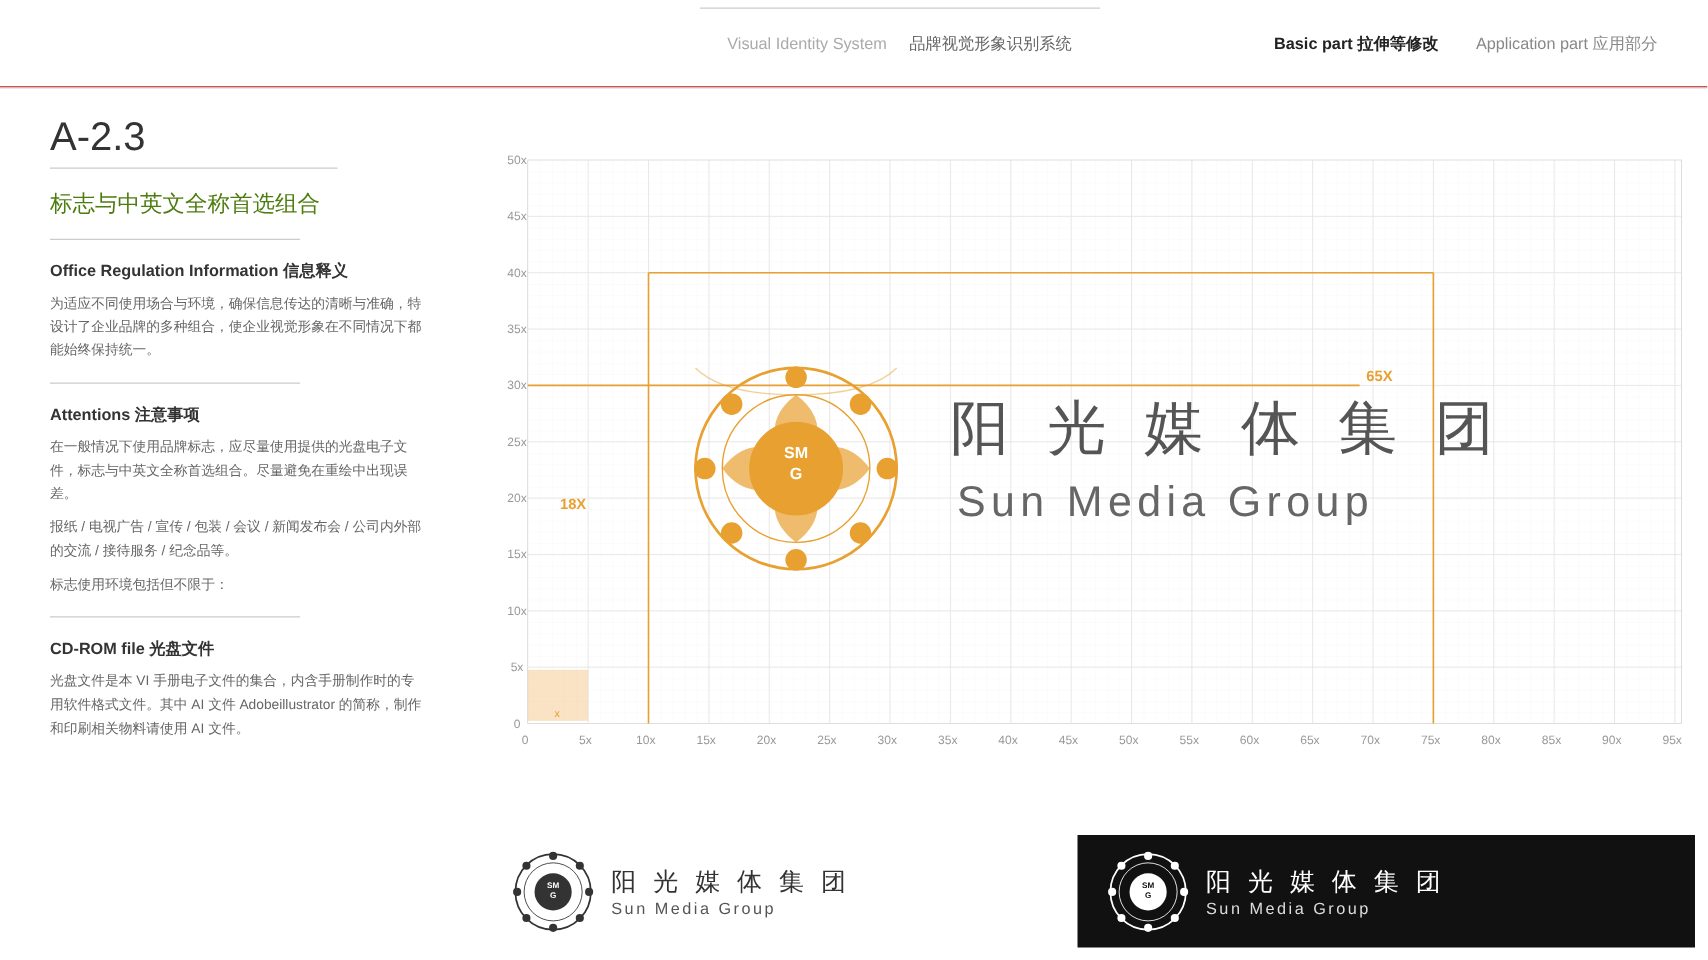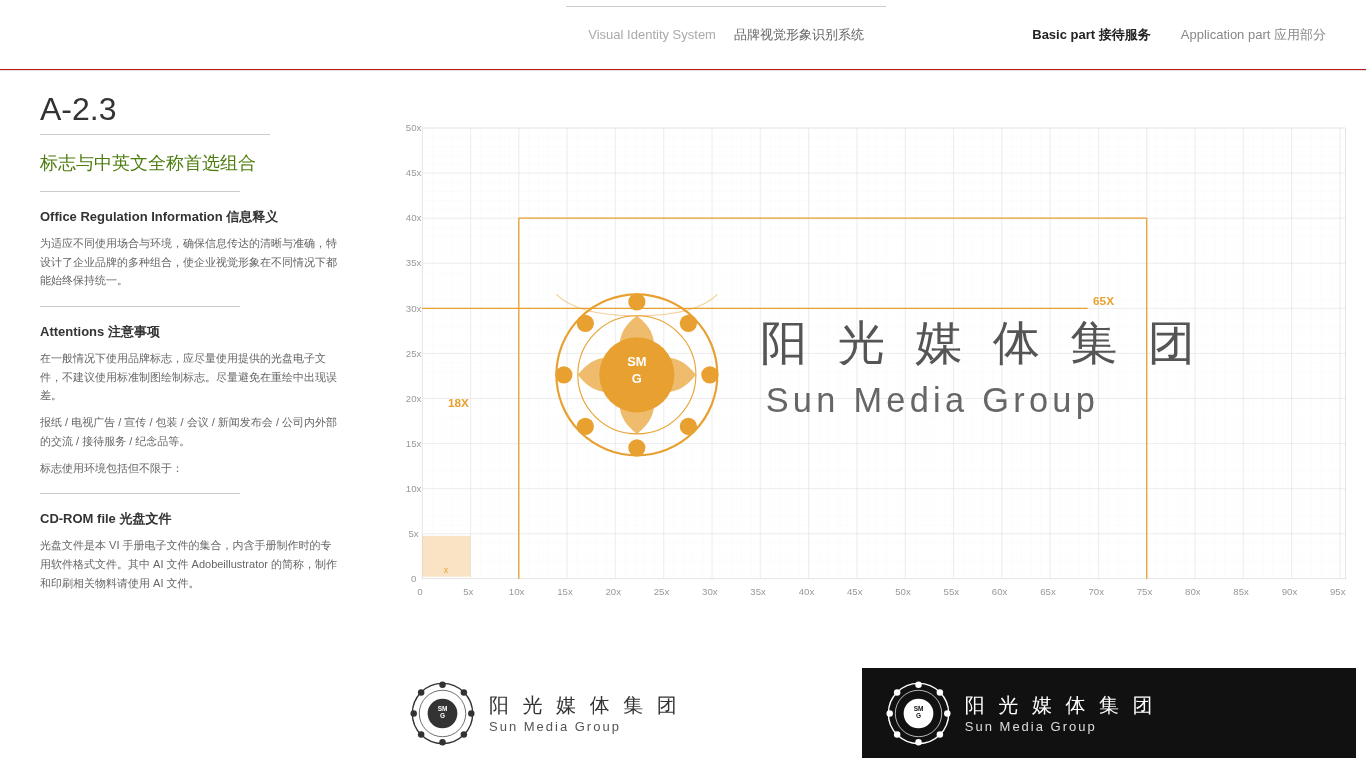--- a/index.html
+++ b/index.html
@@ -163,21 +163,21 @@
   </div>
   <div style="flex:1; display:flex; flex-direction:column; align-items:center; position:relative;">
     <div style="width:320px; height:1px; background:#ccc; position:absolute; top:-20px;"></div>
     <div style="display:flex; align-items:center; gap:18px;">
       <span style="font-size:13px; color:#aaa;">Visual Identity System</span>
       <span style="font-size:13px; color:#666;">品牌视觉形象识别系统</span>
     </div>
   </div>
   <div class="header-right">
     <span style="font-size:13px; font-weight:bold; color:#222;">
-      <span>Basic part</span> <span style="font-weight:bold; color:#222;">接待服务</span>
+      <span>Basic part</span> <span style="font-weight:bold; color:#222;">拉伸等修改</span>
     </span>
     <span style="font-size:13px; color:#888;">
       <span>Application part</span> <span style="color:#888;">应用部分</span>
     </span>
   </div>
 </div>
 
 <div style="height:1px; background:#e0e0e0; margin:0;"></div>
 
 <div class="main">
@@ -188,21 +188,21 @@
     <div class="page-title">标志与中英文全称首选组合</div>
 
     <div class="left-divider"></div>
 
     <div class="section-title">Office Regulation Information 信息释义</div>
     <div class="section-body">为适应不同使用场合与环境，确保信息传达的清晰与准确，特设计了企业品牌的多种组合，使企业视觉形象在不同情况下都能始终保持统一。</div>
 
     <div class="left-divider"></div>
 
     <div class="section-title">Attentions 注意事项</div>
-    <div class="section-body">在一般情况下使用品牌标志，应尽量使用提供的光盘电子文件，不建议使用标准制图绘制标志。尽量避免在重绘中出现误差。</div>
+    <div class="section-body">在一般情况下使用品牌标志，应尽量使用提供的光盘电子文件，标志与中英文全称首选组合。尽量避免在重绘中出现误差。</div>
     <div class="section-body">报纸 / 电视广告 / 宣传 / 包装 / 会议 / 新闻发布会 / 公司内外部的交流 / 接待服务 / 纪念品等。</div>
     <div class="section-body">标志使用环境包括但不限于：</div>
 
     <div class="left-divider"></div>
 
     <div class="section-title">CD-ROM file 光盘文件</div>
     <div class="section-body">光盘文件是本 VI 手册电子文件的集合，内含手册制作时的专用软件格式文件。其中 AI 文件 Adobeillustrator 的简称，制作和印刷相关物料请使用 AI 文件。</div>
   </div>
 
   <div class="right-panel">

